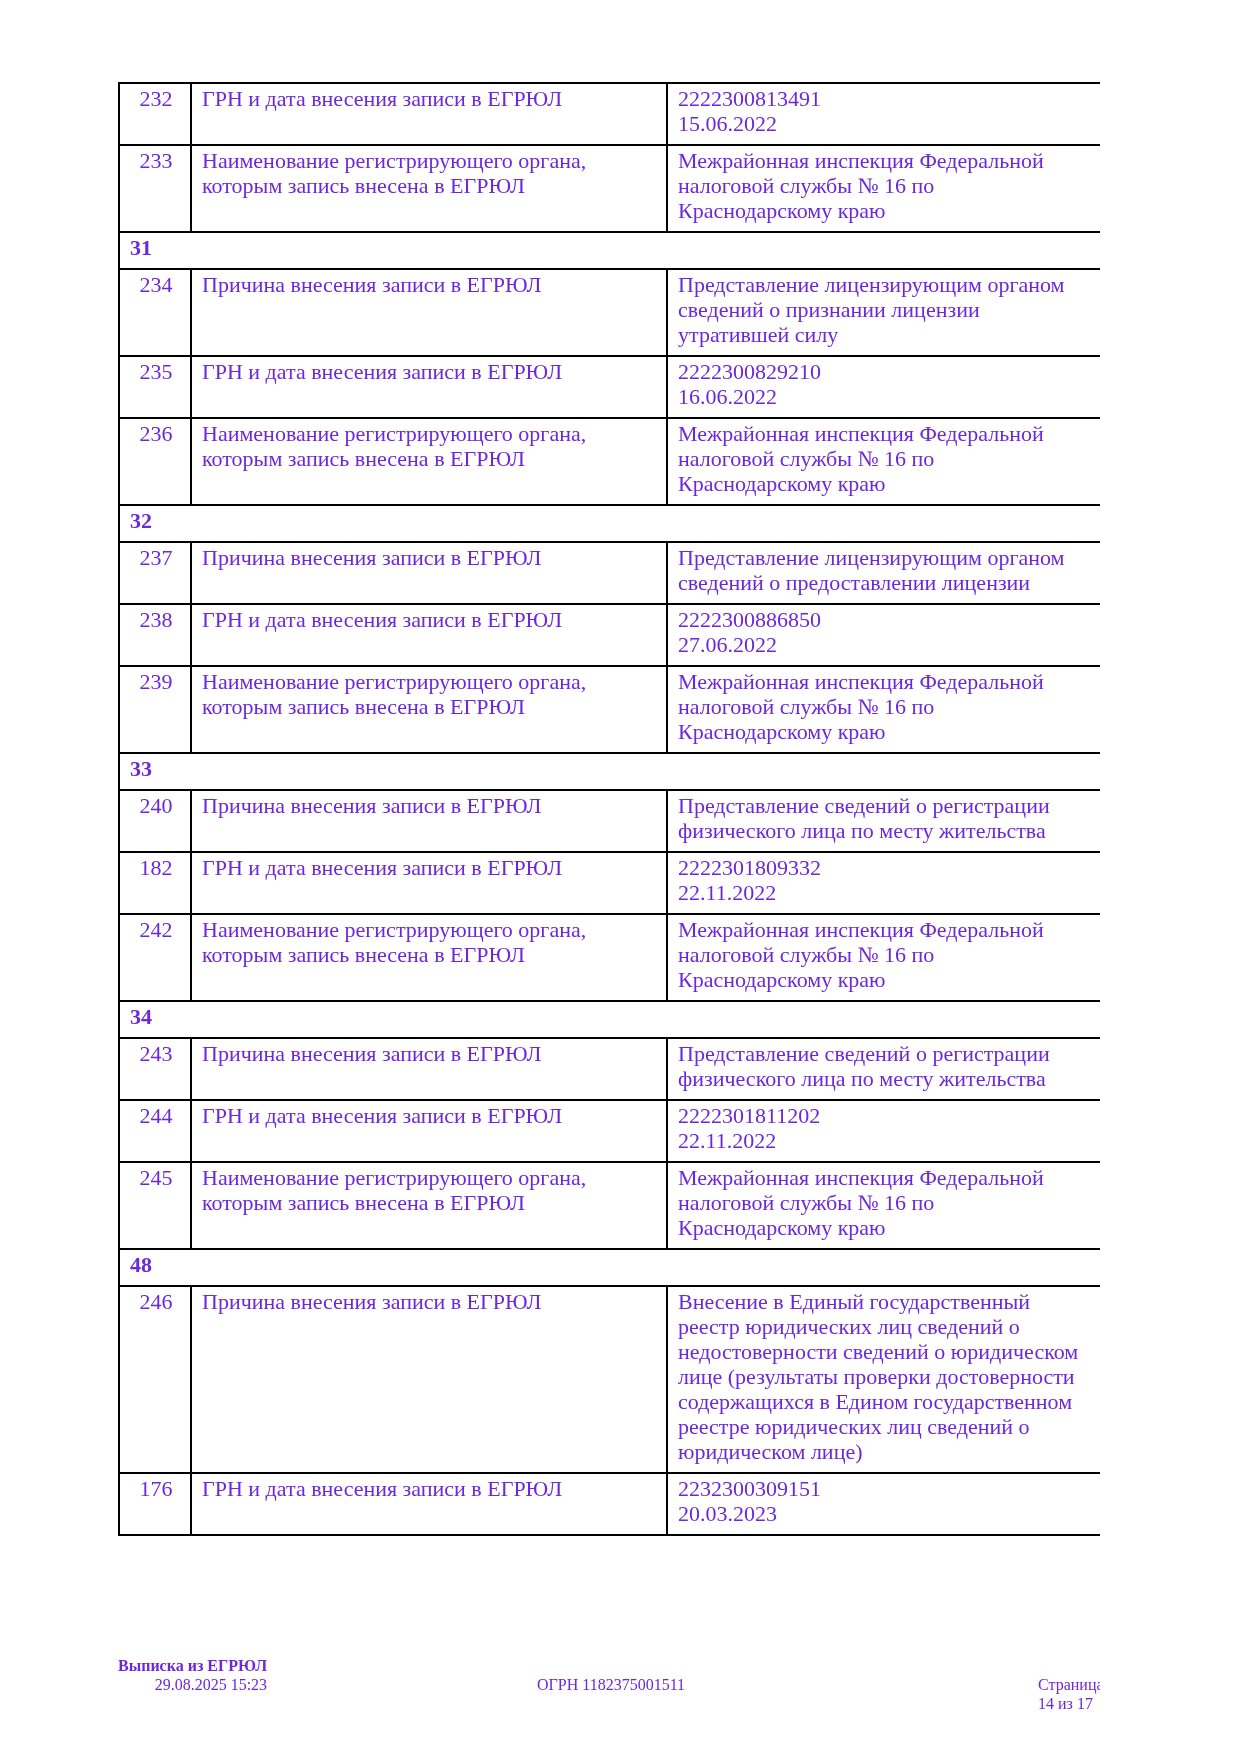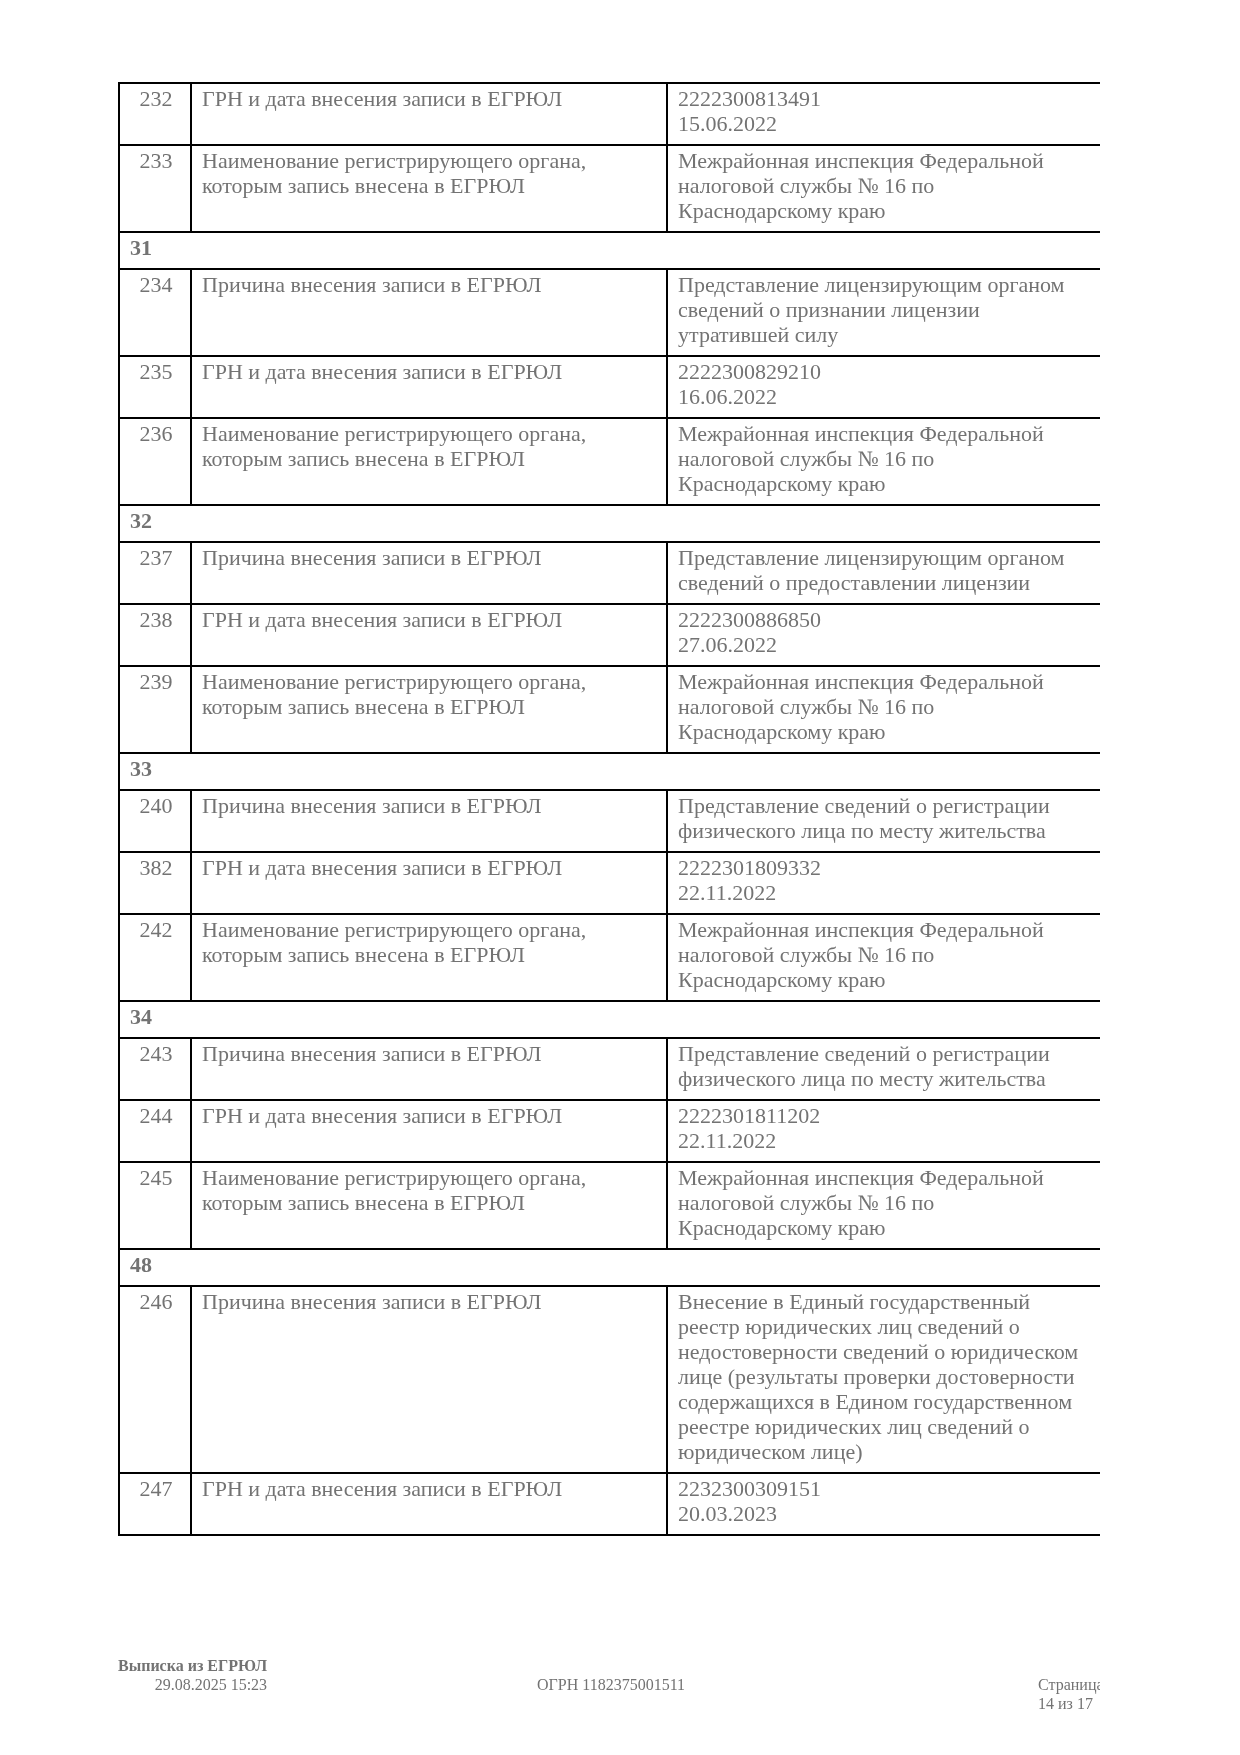--- a/index.html
+++ b/index.html
@@ -1,21 +1,21 @@
 <!DOCTYPE html>
 <html><head>
 <meta charset="utf-8">
 <style>
   html, body { margin: 0; padding: 0; background: #ffffff; }
   .page {
     position: relative;
     width: 1100px;
     height: 1755px;
     background: #ffffff;
-    color: #737373;
+    color: #6d28d9;
     font-family: "Liberation Serif", "DejaVu Serif", serif;
     overflow: hidden;
   }
   table.registry {
     position: absolute;
     left: 118px;
     top: 82px;
     width: 1034px;
     border-collapse: collapse;
     table-layout: fixed;
@@ -140,21 +140,21 @@
         <tr>
           <td colspan="3" class="sec">33</td>
         </tr>
         <tr>
           <td class="num">240</td>
           <td class="lbl">Причина внесения записи в ЕГРЮЛ</td>
           <td class="val">Представление сведений о регистрации
 физического лица по месту жительства</td>
         </tr>
         <tr>
-          <td class="num">382</td>
+          <td class="num">182</td>
           <td class="lbl">ГРН и дата внесения записи в ЕГРЮЛ</td>
           <td class="val">2222301809332
 22.11.2022</td>
         </tr>
         <tr>
           <td class="num">242</td>
           <td class="lbl">Наименование регистрирующего органа,
 которым запись внесена в ЕГРЮЛ</td>
           <td class="val">Межрайонная инспекция Федеральной
 налоговой службы № 16 по
@@ -191,21 +191,21 @@
           <td class="lbl">Причина внесения записи в ЕГРЮЛ</td>
           <td class="val">Внесение в Единый государственный
 реестр юридических лиц сведений о
 недостоверности сведений о юридическом
 лице (результаты проверки достоверности
 содержащихся в Едином государственном
 реестре юридических лиц сведений о
 юридическом лице)</td>
         </tr>
         <tr>
-          <td class="num">247</td>
+          <td class="num">176</td>
           <td class="lbl">ГРН и дата внесения записи в ЕГРЮЛ</td>
           <td class="val">2232300309151
 20.03.2023</td>
         </tr>
       </tbody>
   </table>
 
   <div class="footer-left">
     <div class="footer-title">Выписка из ЕГРЮЛ</div>
     <div>29.08.2025 15:23</div>

